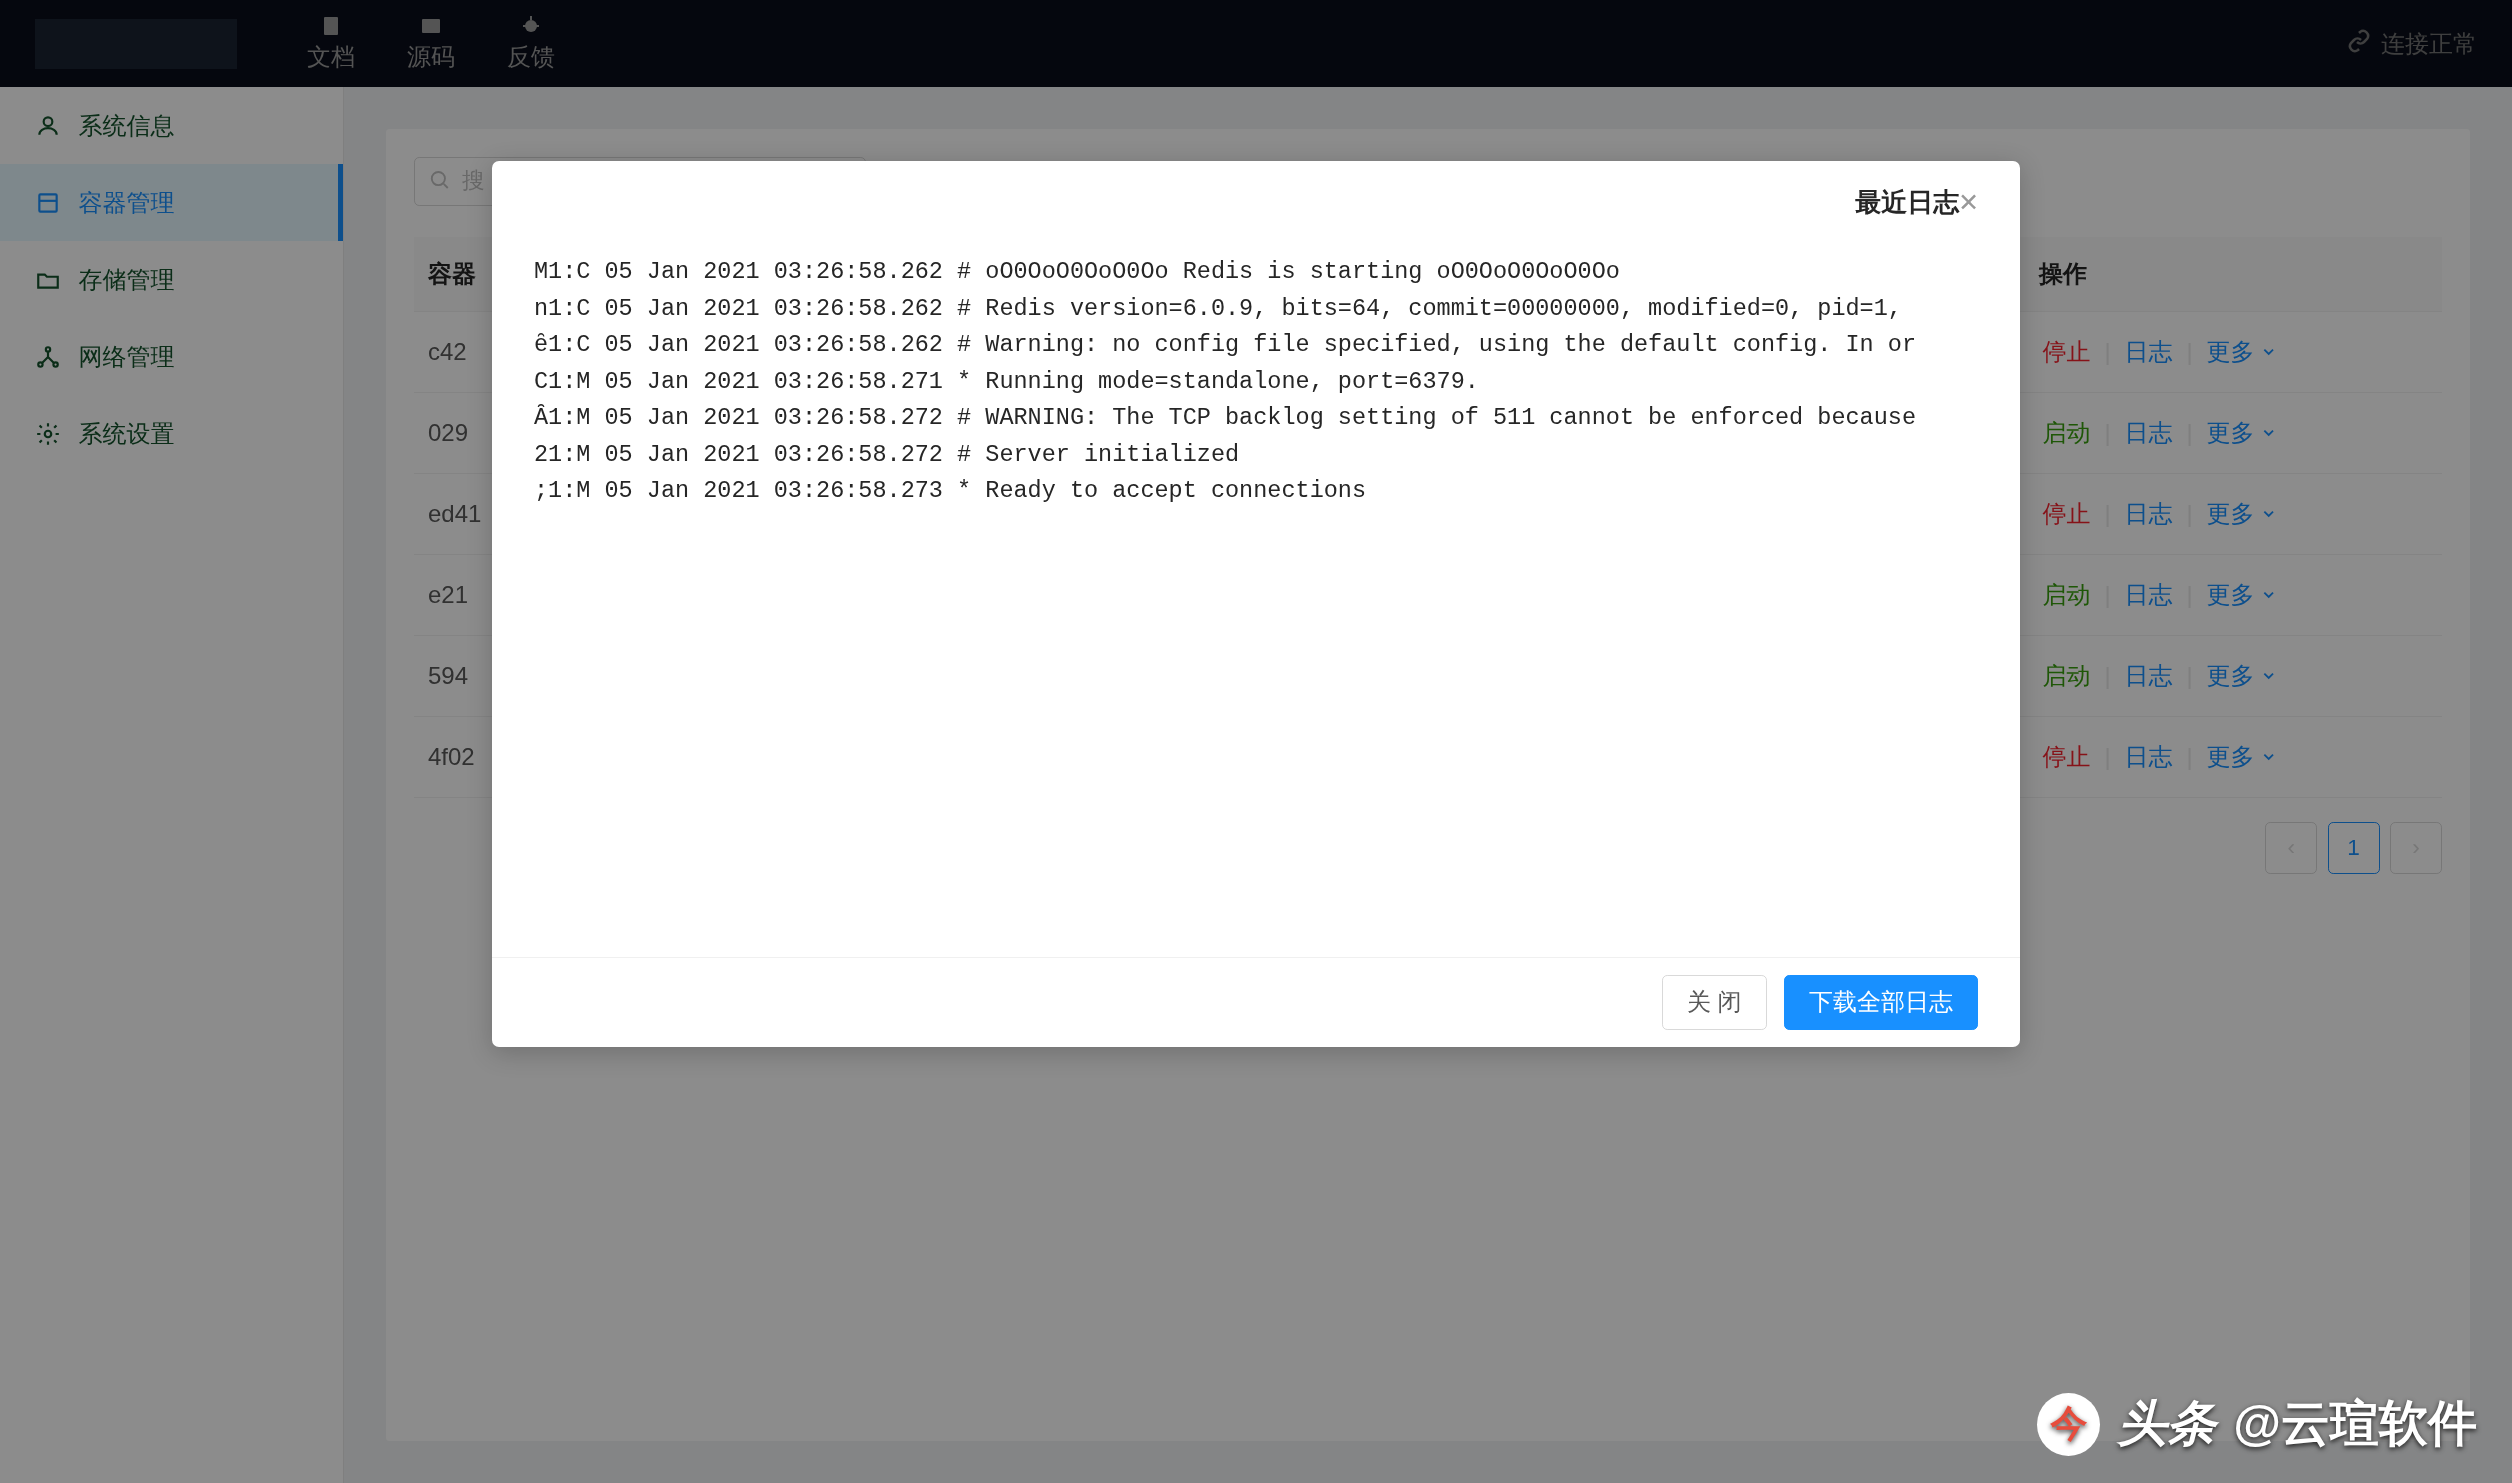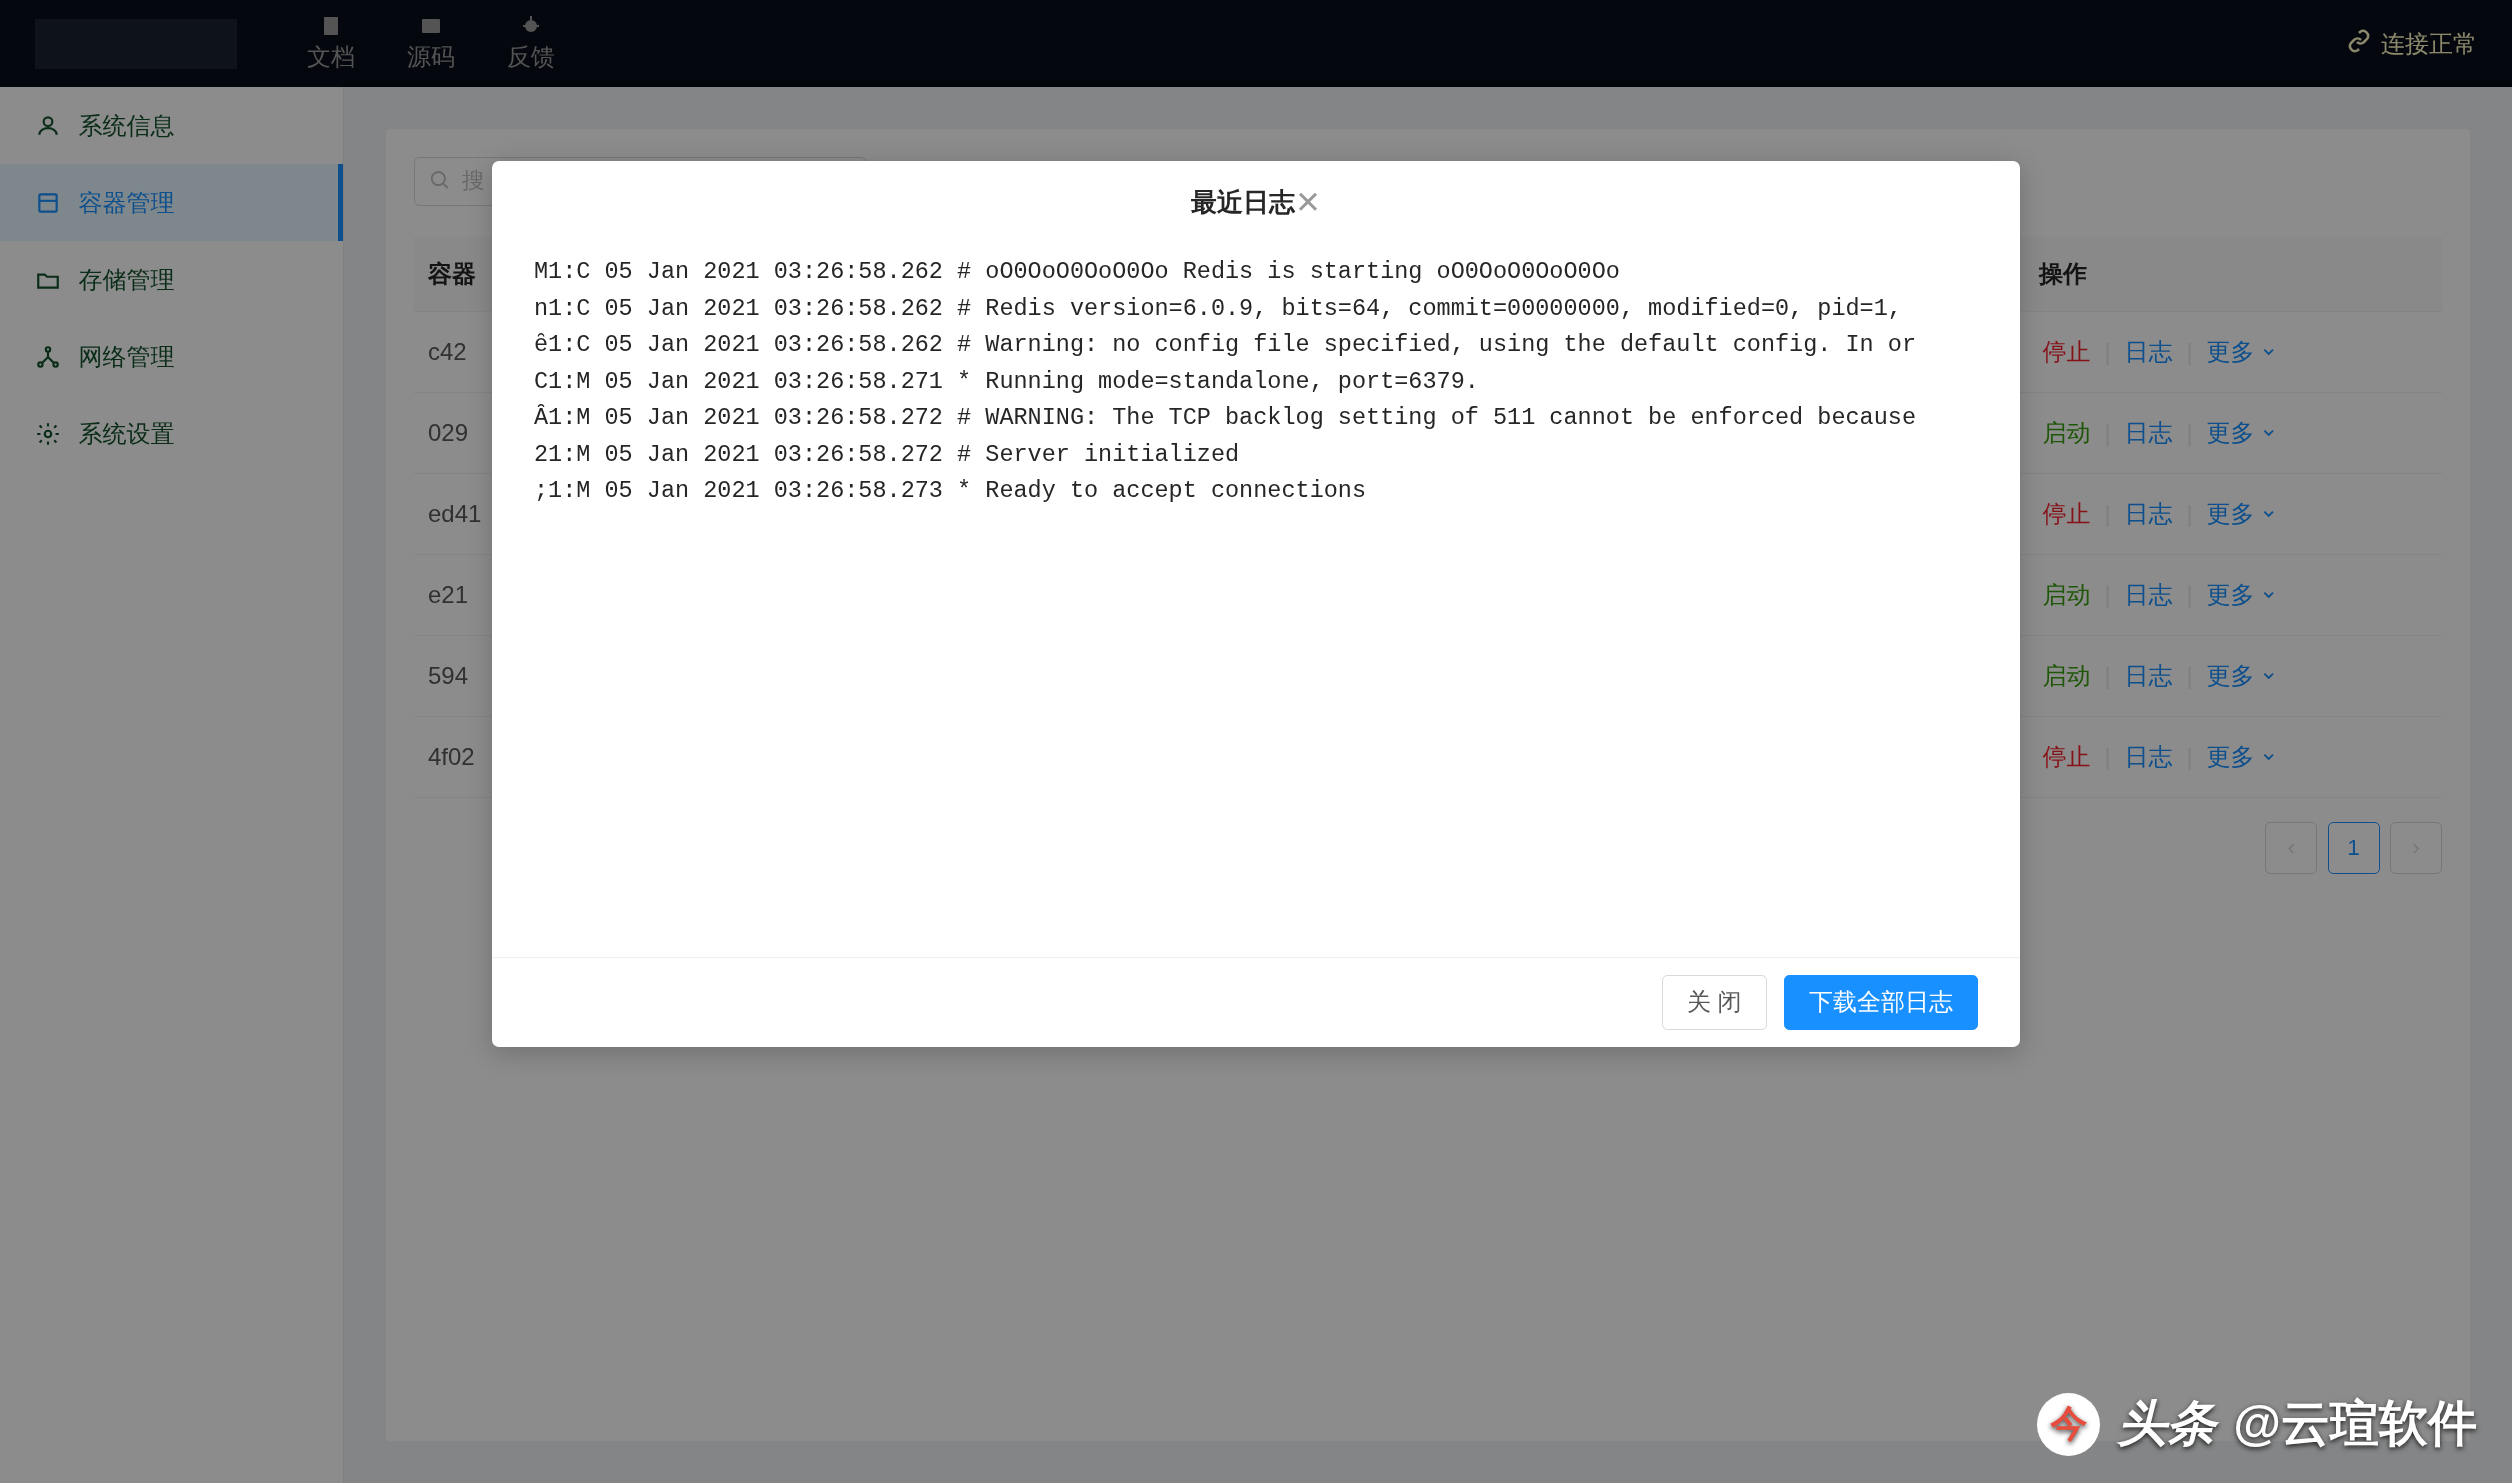--- a/index.html
+++ b/index.html
@@ -43,21 +43,21 @@
       color: #999;
       text-decoration: none;
       font-size: 24px;
       flex-direction: column;
     }
     .header-link svg, .header-link .icon-box { width: 24px; height: 24px; }
     .conn-status {
       display: flex;
       align-items: center;
       gap: 10.4px;
-      color: #fef9c3;
+      color: #737373;
       font-size: 24px;
     }
     
     .layout {
       display: flex;
       height: calc(100% - 87px);
     }
     .sidebar {
       width: 344px;
       background: #fff;
@@ -202,22 +202,23 @@
       transform: translateX(-50%);
       width: 1528px;
       background: #fff;
       border-radius: 7px;
       z-index: 101;
       box-shadow: 0 5.2px 26px rgba(0,0,0,0.2);
     }
     .modal-header {
       padding: 24px 42px;
       display: flex;
-      justify-content: center;
-      align-items: center;
+      justify-content: flex-end;
+      align-items: center;
+      font-family: Liberation Mono, monospace;
     }
     .modal-title {
       font-size: 26px;
       font-weight: 600;
       color: #262626;
     }
     .modal-close {
       font-size: 31px;
       color: #999;
       cursor: pointer;

